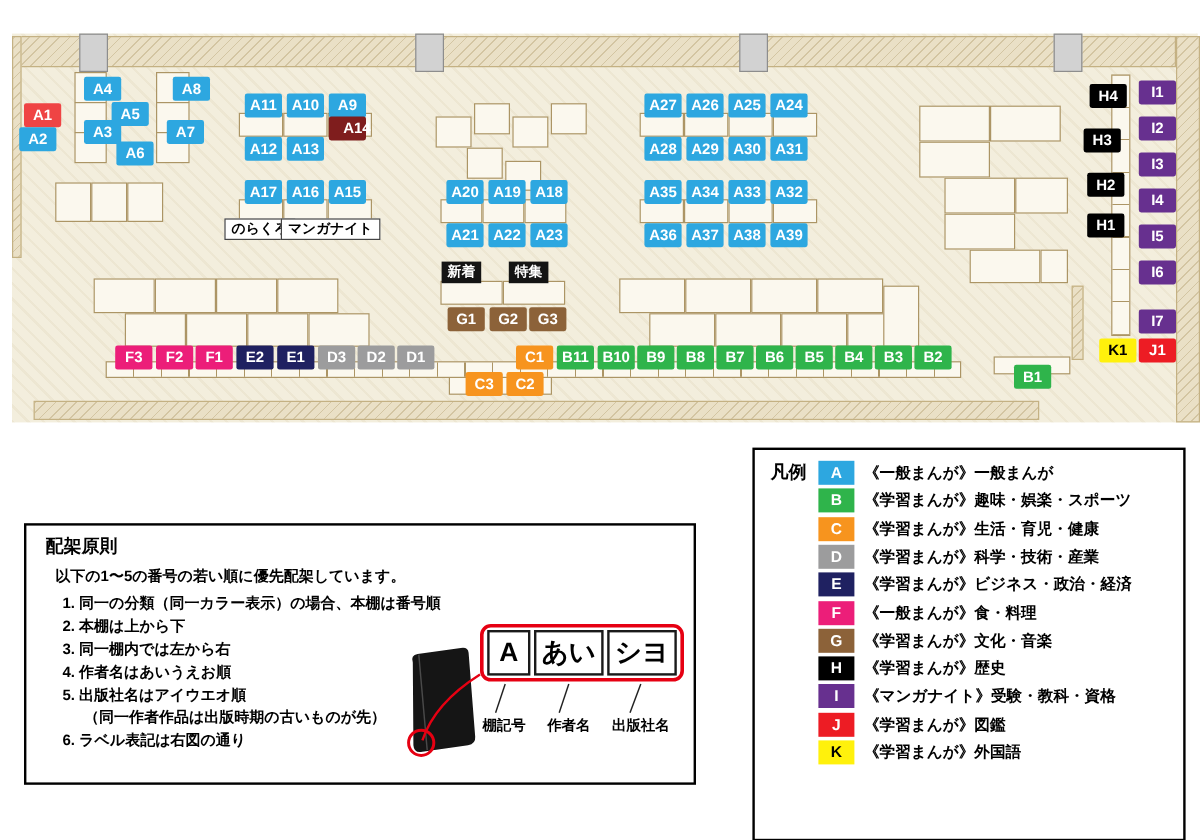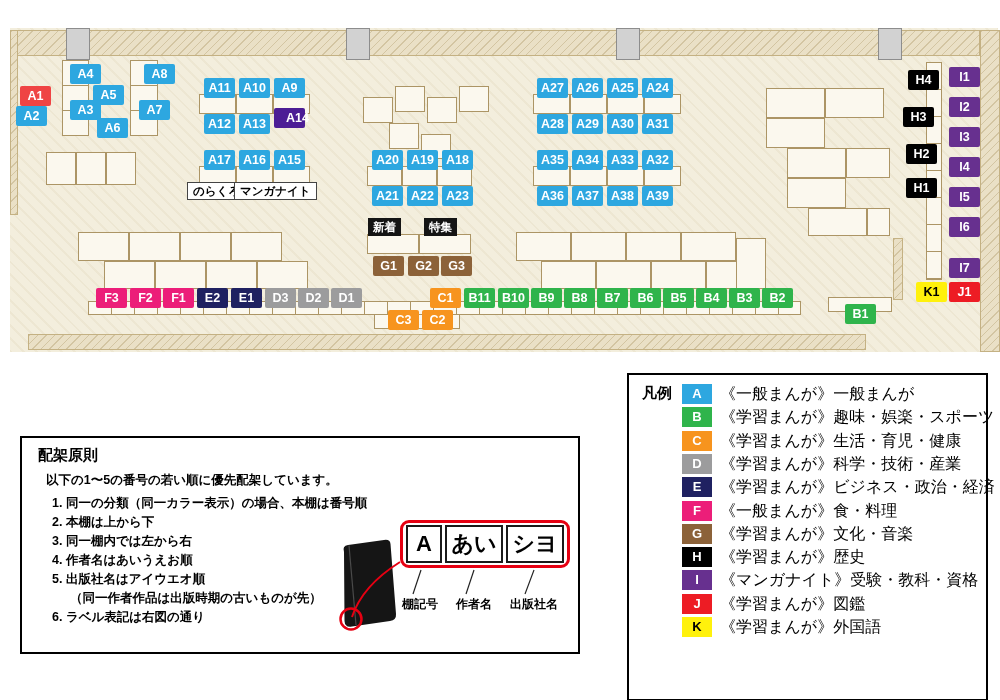--- a/index.html
+++ b/index.html
@@ -37,21 +37,21 @@
   #label-example{position:absolute;left:378px;top:82px;width:170px;height:48px;border:3px solid #e60012;
                  border-radius:9px;background:#fff;display:flex;align-items:center;justify-content:center;gap:3px}
   .ex-box{height:38px;line-height:34px;text-align:center;border:2px solid #1a1a1a;background:#fff;
           font-size:22px;font-weight:bold}
   .ex-cap{position:absolute;top:158px;font-size:12px;font-weight:bold}
 
   .l-title{position:absolute;left:13px;top:9px;font-size:15px;font-weight:bold}
   .l-row{position:absolute;left:53px;height:20px;white-space:nowrap}
   .l-sq{display:inline-block;width:30px;height:20px;line-height:20px;text-align:center;color:#fff;
         font-weight:bold;font-size:13px;vertical-align:top}
-  .l-tx{display:inline-block;margin-left:8px;font-size:16px;font-weight:normal;line-height:20px}
+  .l-tx{display:inline-block;margin-left:8px;font-size:13px;font-weight:bold;line-height:20px}
 </style>
 </head>
 <body>
 
 <div id="map">
   <div class="floor" style="left:10px;top:28px;width:988px;height:324px"></div>
 
   <div class="wall" style="left:14px;top:30px;width:966px;height:26px"></div>
   <div class="wall" style="left:10px;top:30px;width:8px;height:185px"></div>
   <div class="wall" style="left:980px;top:30px;width:20px;height:322px"></div>
@@ -143,21 +143,21 @@
       <div class="slabel" style="left: 70px; top: 100px; background: rgb(45, 167, 224);">A3</div>
       <div class="slabel" style="left: 93px; top: 85px; background: rgb(45, 167, 224);">A5</div>
       <div class="slabel" style="left: 97px; top: 118px; background: rgb(45, 167, 224);">A6</div>
       <div class="slabel" style="left: 144px; top: 64px; background: rgb(45, 167, 224);">A8</div>
       <div class="slabel" style="left: 139px; top: 100px; background: rgb(45, 167, 224);">A7</div>
       <div class="slabel" style="left: 204px; top: 78px; background: rgb(45, 167, 224);">A11</div>
       <div class="slabel" style="left: 239px; top: 78px; background: rgb(45, 167, 224);">A10</div>
       <div class="slabel" style="left: 274px; top: 78px; background: rgb(45, 167, 224);">A9</div>
       <div class="slabel" style="left: 204px; top: 114px; background: rgb(45, 167, 224);">A12</div>
       <div class="slabel" style="left: 239px; top: 114px; background: rgb(45, 167, 224);">A13</div>
-      <div class="slabel" style="left: 274px; top: 108px; background: #4c1d95; padding-left: 12px;">A14</div>
+      <div class="slabel" style="left: 274px; top: 97px; background: #7f1d1d; padding-left: 12px;">A14</div>
       <div class="slabel" style="left: 204px; top: 150px; background: rgb(45, 167, 224);">A17</div>
       <div class="slabel" style="left: 239px; top: 150px; background: rgb(45, 167, 224);">A16</div>
       <div class="slabel" style="left: 274px; top: 150px; background: rgb(45, 167, 224);">A15</div>
       <div class="slabel" style="left: 372px; top: 150px; background: rgb(45, 167, 224);">A20</div>
       <div class="slabel" style="left: 407px; top: 150px; background: rgb(45, 167, 224);">A19</div>
       <div class="slabel" style="left: 442px; top: 150px; background: rgb(45, 167, 224);">A18</div>
       <div class="slabel" style="left: 372px; top: 186px; background: rgb(45, 167, 224);">A21</div>
       <div class="slabel" style="left: 407px; top: 186px; background: rgb(45, 167, 224);">A22</div>
       <div class="slabel" style="left: 442px; top: 186px; background: rgb(45, 167, 224);">A23</div>
       <div class="slabel" style="left: 537px; top: 78px; background: rgb(45, 167, 224);">A27</div>

